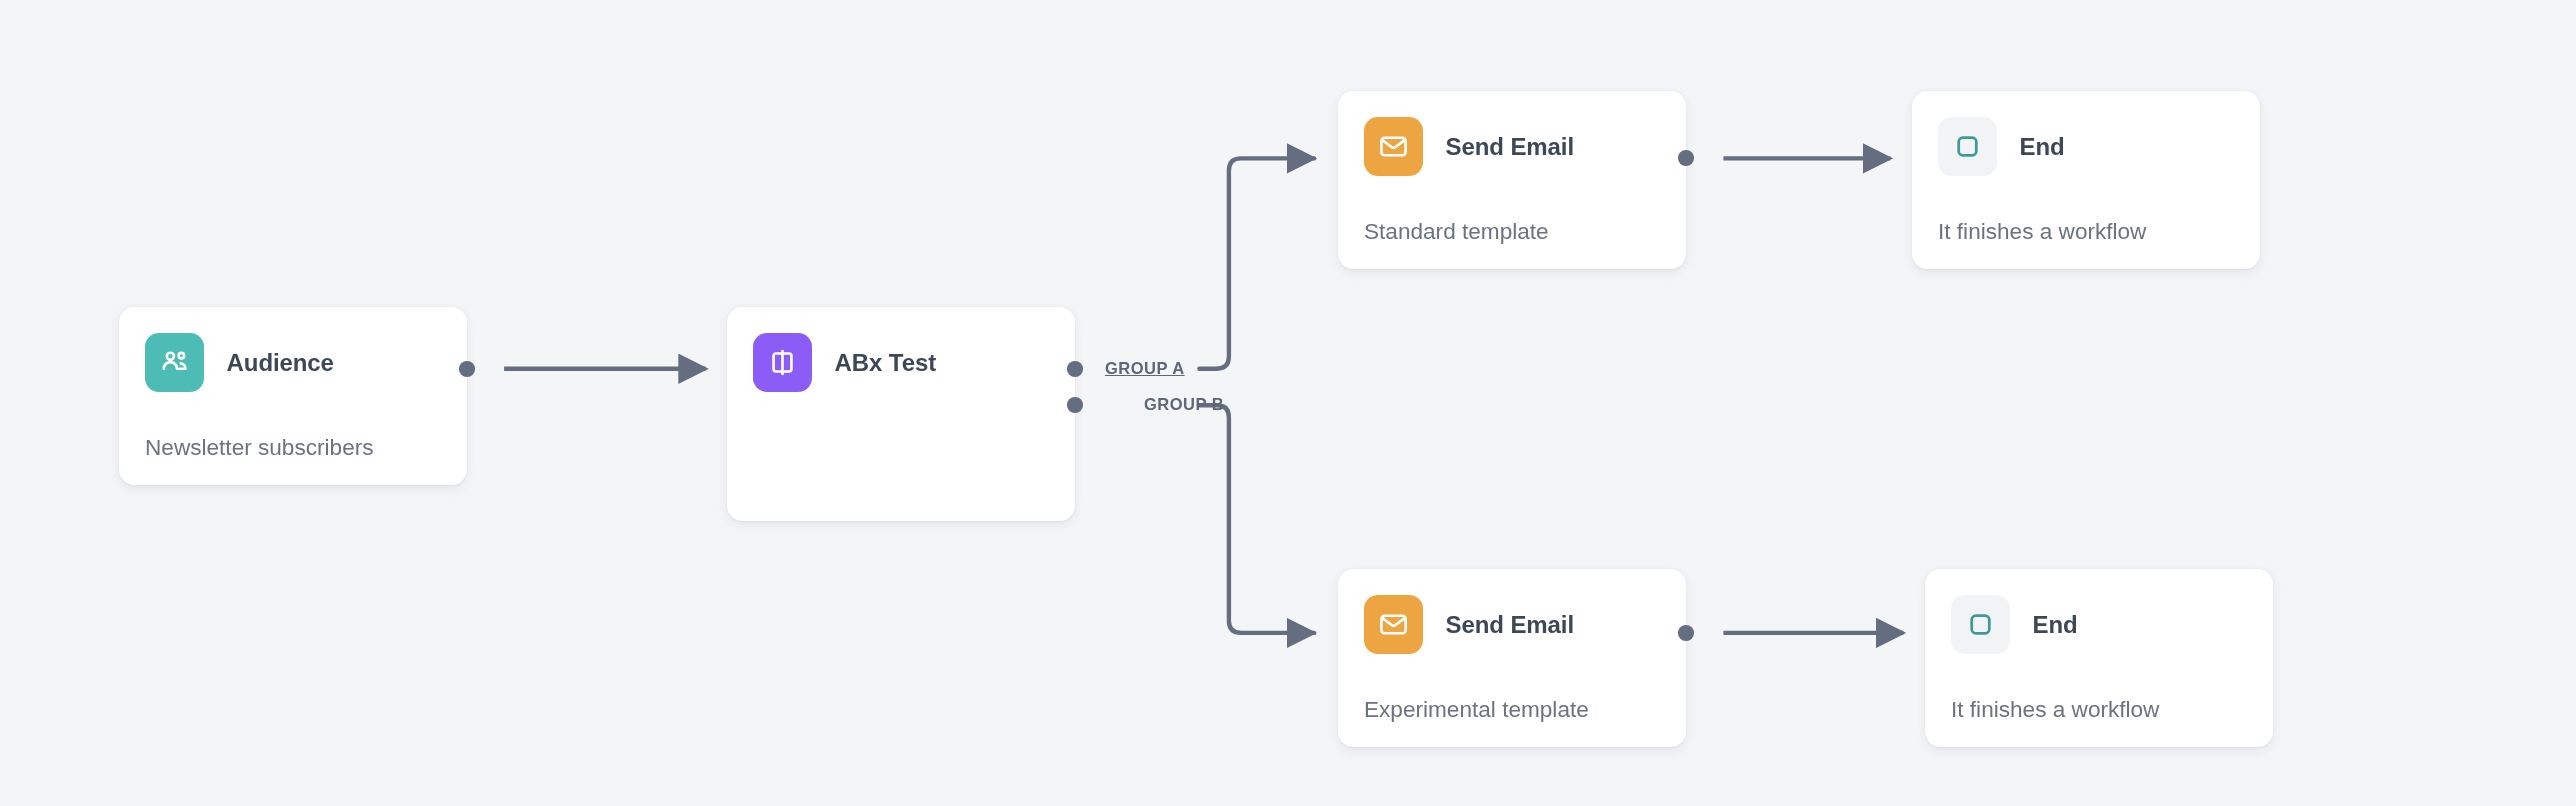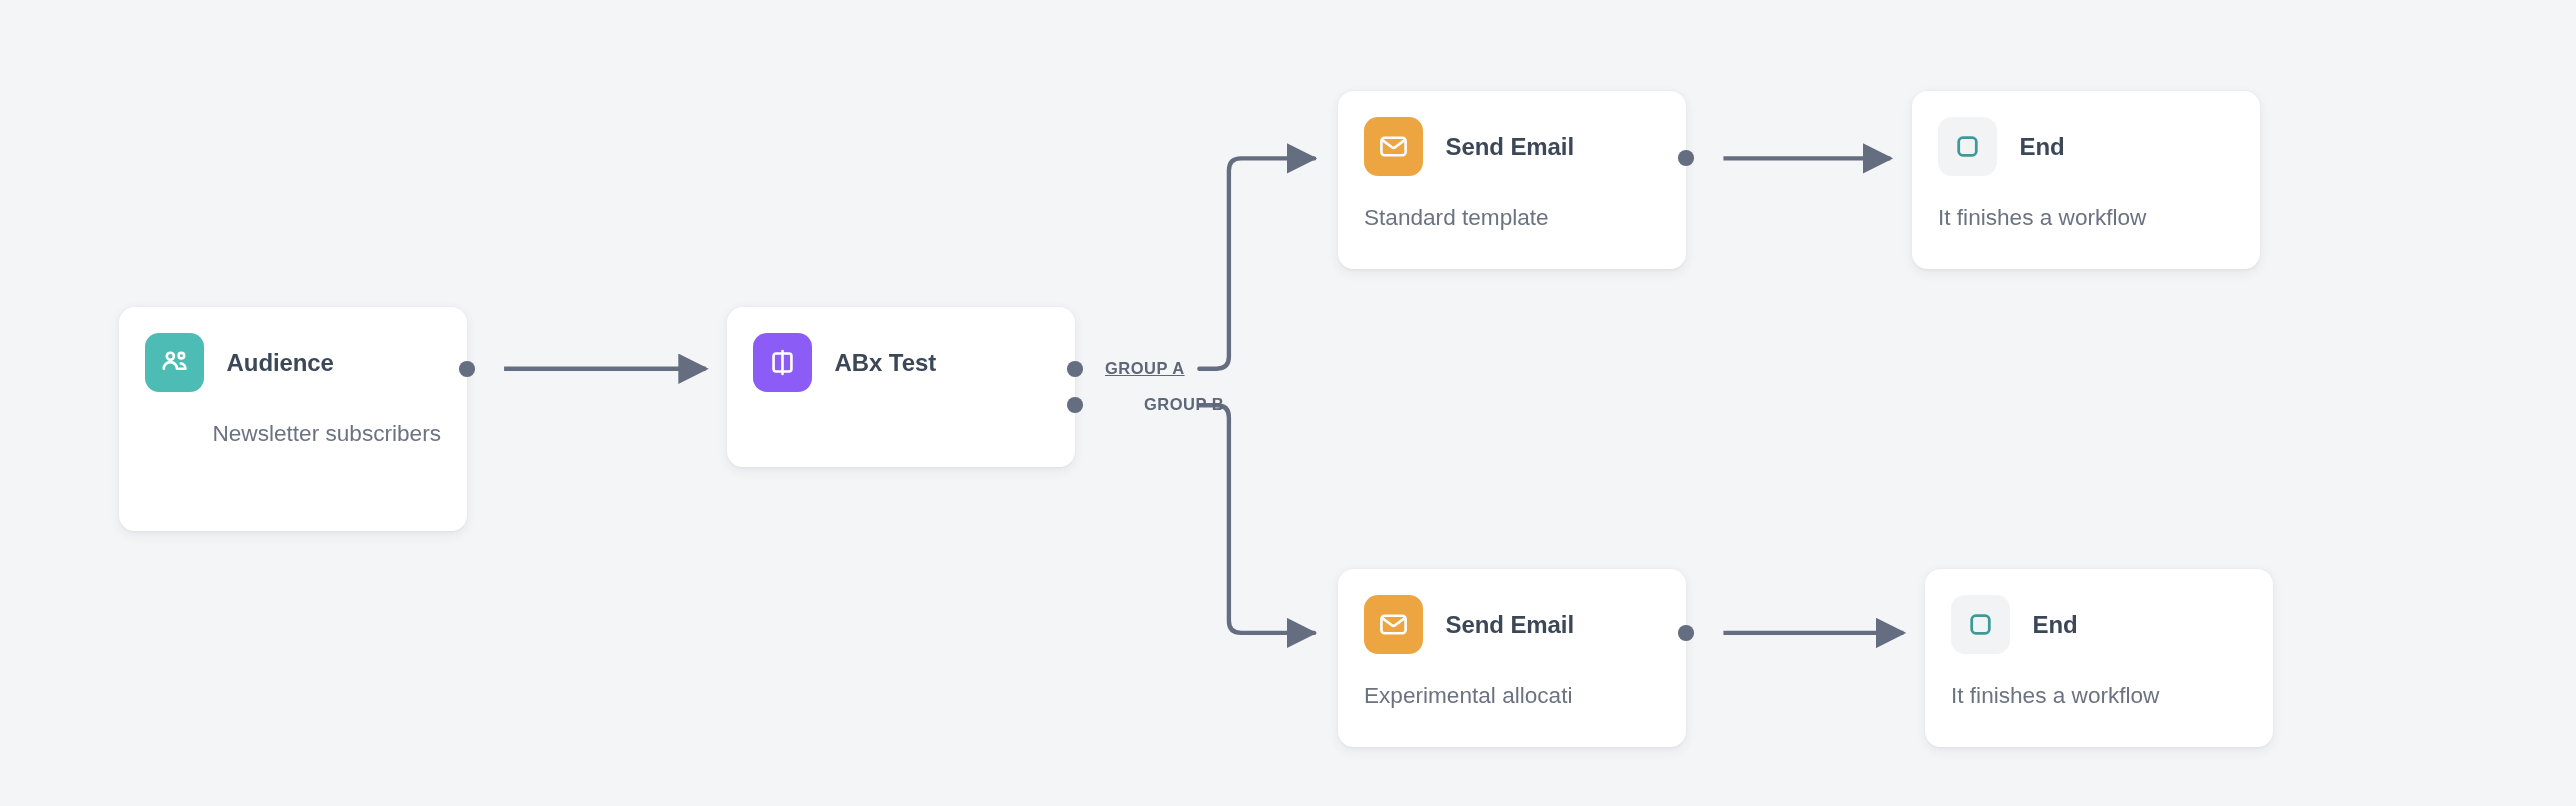--- a/index.html
+++ b/index.html
@@ -60,21 +60,21 @@
 
   .node-title {
     font-size: 24px;
     font-weight: bold;
     color: #3c4757;
     letter-spacing: -0.1px;
     white-space: nowrap;
   }
 
   .node-desc {
-    margin-top: 26px;
+    margin-top: 40px;
     font-size: 22.6px;
     line-height: 1.42;
     color: #6b7280;
     font-weight: normal;
   }
 
   
   .ic-teal   { background: #4cbcb4; }
   .ic-purple { background: #8b5cf6; }
   .ic-orange { background: #eda541; }
@@ -115,37 +115,37 @@
 
     <path d="M 1380 424 L 1400 424 Q 1414 424 1414 410 L 1414 196 Q 1414 182 1428 182 L 1512 182" fill="none" stroke="#646e80" stroke-width="5" stroke-linecap="round" marker-end="url(#arrow)"></path>
 
     <path d="M 1380 466 L 1400 466 Q 1414 466 1414 480 L 1414 714 Q 1414 728 1428 728 L 1512 728" fill="none" stroke="#646e80" stroke-width="5" stroke-linecap="round" marker-end="url(#arrow)"></path>
 
     <path d="M 1983 182 L 2175 182" fill="none" stroke="#646e80" stroke-width="5" marker-end="url(#arrow)"></path>
 
     <path d="M 1983 728 L 2190 728" fill="none" stroke="#646e80" stroke-width="5" marker-end="url(#arrow)"></path>
   </svg>
 
-  <div class="node" style="left:119px; top:307px; width:348px; height:224px;text-align:right;">
+  <div class="node" style="left:119px; top:307px; width:348px; height:178px;">
     <div class="node-head">
       <div class="node-icon ic-teal">
         <svg width="33" height="33" viewBox="0 0 24 24" fill="none" stroke="#ffffff" stroke-width="1.9" stroke-linecap="round" stroke-linejoin="round">
           <circle cx="9" cy="7.5" r="2.6"></circle>
           <path d="M4.2 16.5a4.8 4.8 0 0 1 9.6 0"></path>
           <circle cx="17" cy="7" r="2"></circle>
           <path d="M15.2 16.5h4.8a3.9 3.9 0 0 0-3.4-3.85"></path>
         </svg>
       </div>
       <div class="node-title">Audience</div>
     </div>
     <div class="node-desc">Newsletter subscribers</div>
   </div>
   <div class="port" style="left:459px; top:361px;"></div>
 
-  <div class="node" style="left:727px; top:307px; width:348px; height:160px;">
+  <div class="node" style="left:727px; top:307px; width:348px; height:214px;">
     <div class="node-head">
       <div class="node-icon ic-purple">
         <svg width="33" height="33" viewBox="0 0 24 24" fill="none" stroke="#ffffff" stroke-width="1.9" stroke-linecap="round" stroke-linejoin="round">
           <path d="M11 5.5H7.2A1.7 1.7 0 0 0 5.5 7.2v9.6A1.7 1.7 0 0 0 7.2 18.5H11"></path>
           <path d="M13 5.5h3.8A1.7 1.7 0 0 1 18.5 7.2v9.6a1.7 1.7 0 0 1-1.7 1.7H13"></path>
           <path d="M12 3.6v16.8"></path>
         </svg>
       </div>
       <div class="node-title">ABx Test</div>
     </div>
@@ -184,21 +184,21 @@
   <div class="node" style="left:1338px; top:569px; width:348px; height:178px;">
     <div class="node-head">
       <div class="node-icon ic-orange">
         <svg width="33" height="33" viewBox="0 0 24 24" fill="none" stroke="#ffffff" stroke-width="1.9" stroke-linecap="round" stroke-linejoin="round">
           <rect x="3.2" y="5.6" width="17.6" height="12.8" rx="2.4"></rect>
           <path d="M3.9 7.4l7.2 5.3a1.5 1.5 0 0 0 1.8 0l7.2-5.3"></path>
         </svg>
       </div>
       <div class="node-title">Send Email</div>
     </div>
-    <div class="node-desc">Experimental allocati</div>
+    <div class="node-desc">Experimental template</div>
   </div>
   <div class="port" style="left:1678px; top:625px;"></div>
 
   <div class="node" style="left:1925px; top:569px; width:348px; height:178px;">
     <div class="node-head">
       <div class="node-icon ic-grey">
         <svg width="33" height="33" viewBox="0 0 24 24" fill="none" stroke="#3d9a96" stroke-width="2" stroke-linecap="round" stroke-linejoin="round">
           <rect x="5.6" y="5.6" width="12.8" height="12.8" rx="3"></rect>
         </svg>
       </div>

